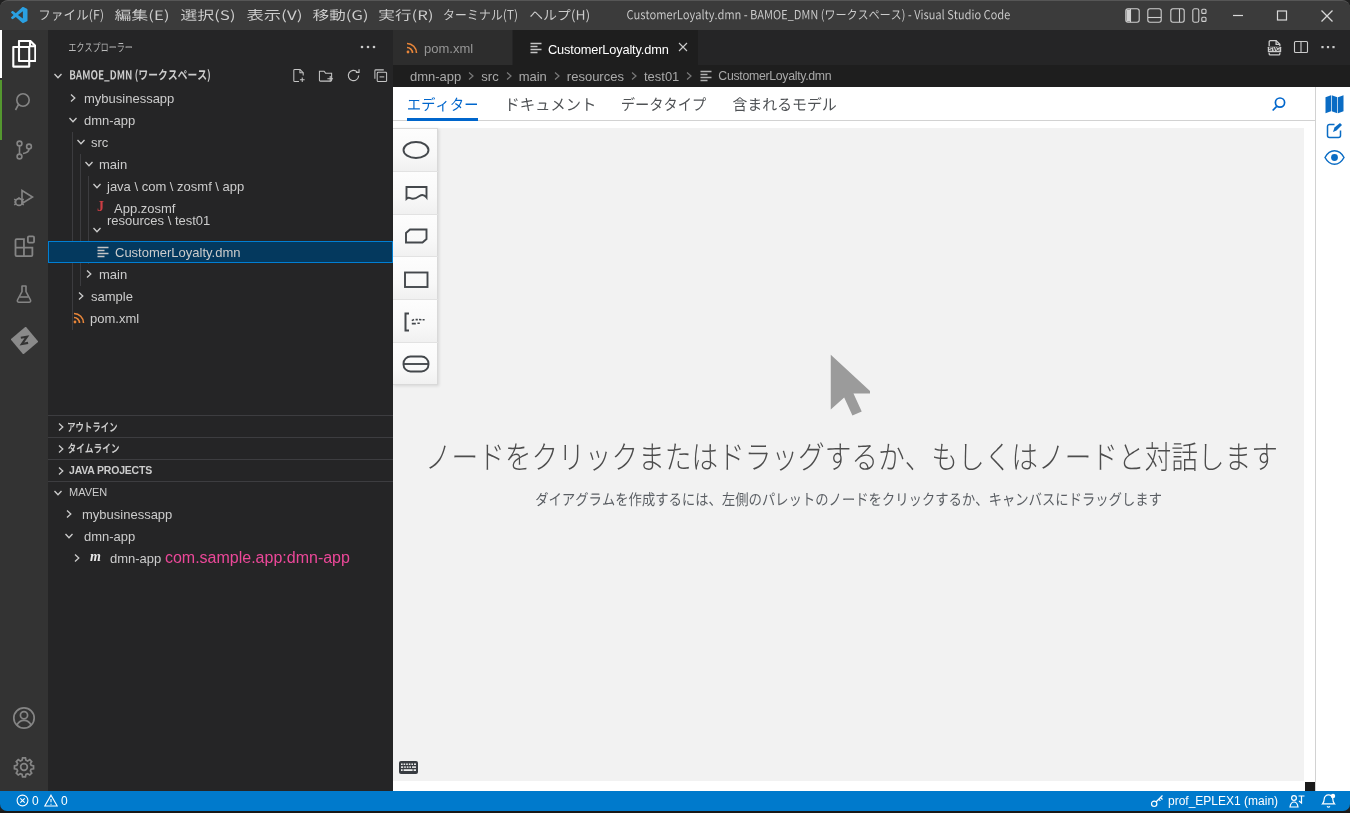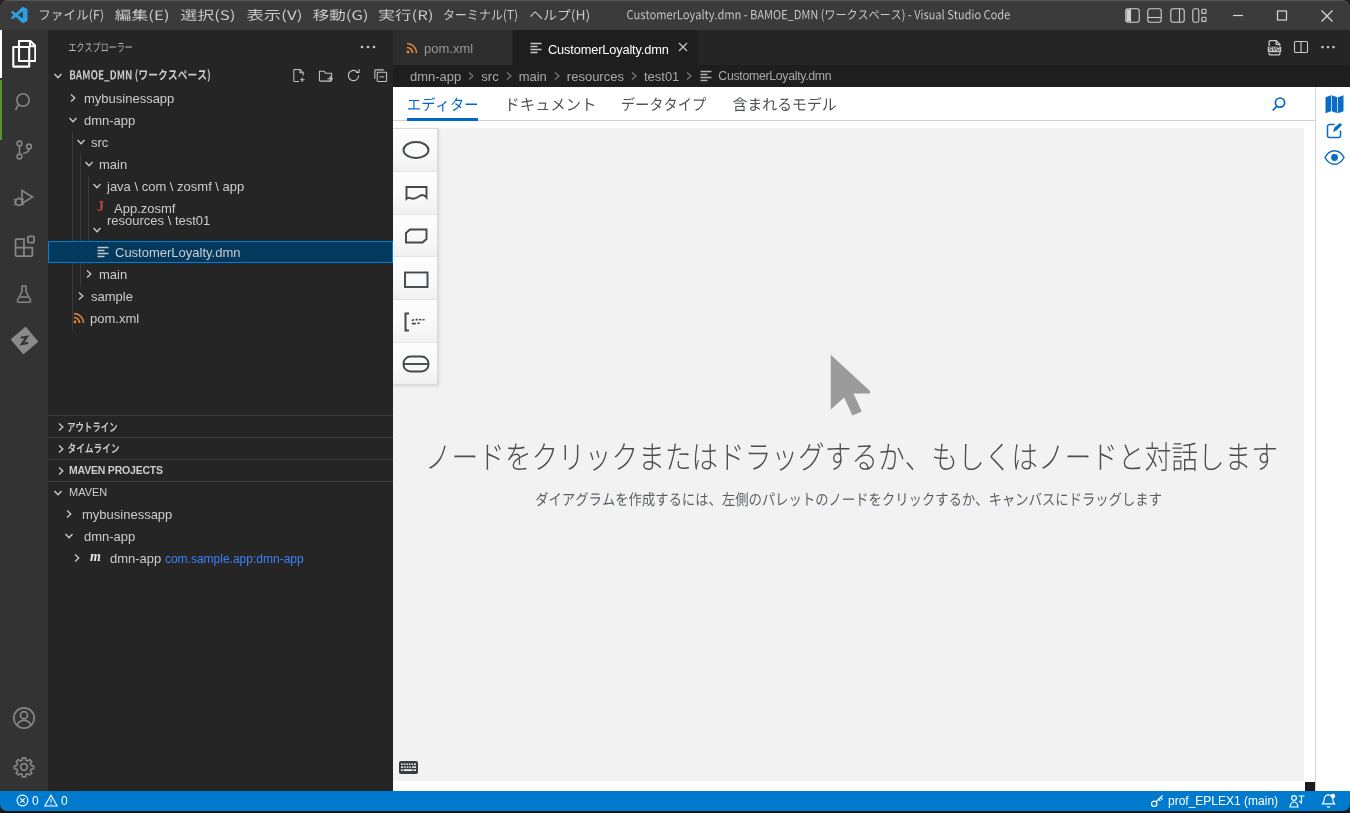--- a/index.html
+++ b/index.html
@@ -215,38 +215,38 @@
     </svg>
 <svg class="abs" style="left:56px;top:443.5px" width="10" height="10" viewBox="0 0 10 10" fill="none" stroke="#cccccc" stroke-width="1.3">
       <path d="M3 1.5L6.8 5 3 8.5"></path>
     </svg>
 <svg width="51.0" height="10.4" viewBox="0 0 51.0 10.4" style="position:absolute;overflow:visible;left:68.0px;top:443.3px;">
       <path fill="#cccccc" d="M3.2 4.2Q3.6 4.5 4.1 5Q4.5 5.4 5 5.8Q5.5 6.2 5.9 6.6Q6.4 7.1 6.7 7.4L5.8 8.7Q5.6 8.3 5.1 7.9Q4.7 7.4 4.2 7Q3.7 6.5 3.3 6Q2.8 5.6 2.4 5.3ZM7.3 2.3Q7.2 2.4 7.1 2.7Q7 2.9 7 3.1Q6.9 3.6 6.6 4.3Q6.4 4.9 6.1 5.6Q5.8 6.3 5.4 6.9Q4.8 7.9 3.9 8.8Q3.1 9.8 1.8 10.4L0.8 9.2Q1.7 8.9 2.4 8.3Q3.1 7.8 3.6 7.3Q4 6.7 4.4 6.1Q4.7 5.7 5 5.1Q5.2 4.6 5.4 4Q5.6 3.4 5.7 3H2.8L3.2 1.7H5.6Q5.8 1.7 6 1.7Q6.3 1.6 6.4 1.6ZM4.4 0.5Q4.3 0.8 4.1 1.2Q4 1.5 3.9 1.7Q3.6 2.4 3.1 3.2Q2.7 3.9 2.1 4.7Q1.6 5.4 0.9 6L0 5Q0.8 4.4 1.3 3.7Q1.8 3 2.2 2.4Q2.5 1.7 2.8 1.2Q2.9 1 3 0.6Q3.1 0.3 3.2 0ZM8.7 5.2Q9.9 4.7 10.8 4.2Q11.8 3.7 12.5 3.1Q12.9 2.7 13.4 2.2Q13.8 1.8 14.2 1.3Q14.6 0.8 14.9 0.3L15.9 1.5Q15.5 2 15 2.5Q14.5 3.1 14 3.5Q13.5 4 13 4.4Q12.5 4.8 11.9 5.2Q11.3 5.6 10.6 6Q9.9 6.3 9.2 6.6ZM12.3 3.8 13.5 3.5V8.6Q13.5 8.9 13.5 9.2Q13.5 9.5 13.6 9.7Q13.6 10 13.6 10.1H12.2Q12.3 10 12.3 9.7Q12.3 9.5 12.3 9.2Q12.3 8.9 12.3 8.6ZM21.6 1Q21.5 1.2 21.5 1.5Q21.4 1.8 21.3 2.2Q21.2 2.6 21.1 3.1Q20.9 3.6 20.8 4.1Q20.6 4.7 20.5 5.4Q20.3 6 20.2 6.6Q20 7.2 19.9 7.6Q19.8 8.1 19.7 8.4L18.4 8.5Q18.5 8.1 18.7 7.6Q18.8 7 19 6.4Q19.1 5.8 19.3 5.1Q19.5 4.5 19.6 3.9Q19.7 3.3 19.9 2.7Q20 2.2 20 1.9Q20.1 1.5 20.2 1.2Q20.2 0.9 20.3 0.6ZM23.2 4.7Q23.4 5.1 23.7 5.8Q24 6.4 24.2 7Q24.5 7.7 24.7 8.3Q24.9 9 25.1 9.5L23.9 10.1Q23.8 9.6 23.6 8.9Q23.3 8.3 23.1 7.6Q22.9 6.9 22.6 6.3Q22.3 5.7 22.1 5.3ZM18.3 8Q18.6 7.9 19 7.9Q19.5 7.9 19.9 7.8Q20.4 7.7 20.9 7.7Q21.4 7.6 21.9 7.5Q22.4 7.5 22.8 7.4Q23.3 7.3 23.6 7.3L23.8 8.7Q23.5 8.8 23.1 8.9Q22.6 8.9 22.1 9Q21.6 9.1 21.1 9.2Q20.5 9.2 20 9.3Q19.5 9.4 19.1 9.4Q18.7 9.5 18.4 9.5Q18.2 9.5 18 9.6Q17.8 9.6 17.6 9.7L17.4 8Q17.6 8 17.8 8Q18.1 8 18.3 8ZM27.4 0.8Q27.6 0.8 27.9 0.9Q28.1 0.9 28.3 0.9Q28.5 0.9 28.8 0.9Q29.2 0.9 29.6 0.9Q30 0.9 30.4 0.9Q30.9 0.9 31.2 0.9Q31.5 0.9 31.7 0.9Q31.9 0.9 32.1 0.9Q32.4 0.8 32.6 0.8V2.3Q32.4 2.3 32.2 2.3Q31.9 2.3 31.7 2.3Q31.5 2.3 31.2 2.3Q30.8 2.3 30.4 2.3Q30 2.3 29.6 2.3Q29.2 2.3 28.8 2.3Q28.5 2.3 28.3 2.3Q28.1 2.3 27.9 2.3Q27.6 2.3 27.4 2.3ZM33.3 4.1Q33.3 4.3 33.2 4.4Q33.2 4.5 33.2 4.6Q33 5.5 32.7 6.3Q32.4 7.1 31.9 7.8Q31.2 8.8 30.4 9.4Q29.6 10 28.8 10.3L27.9 9Q28.9 8.7 29.7 8.2Q30.4 7.7 30.9 7Q31.3 6.5 31.5 6Q31.7 5.5 31.8 5Q31.7 5 31.5 5Q31.3 5 30.9 5Q30.6 5 30.2 5Q29.9 5 29.5 5Q29.1 5 28.7 5Q28.4 5 28.1 5Q27.8 5 27.6 5Q27.5 5 27.2 5Q26.9 5 26.6 5V3.6Q26.9 3.6 27.2 3.6Q27.4 3.6 27.6 3.6Q27.8 3.6 28 3.6Q28.3 3.6 28.6 3.6Q29 3.6 29.4 3.6Q29.8 3.6 30.2 3.6Q30.6 3.6 30.9 3.6Q31.3 3.6 31.5 3.6Q31.8 3.6 31.9 3.6Q32.1 3.6 32.3 3.6Q32.5 3.6 32.6 3.5ZM34.7 5.2Q35.9 4.7 36.8 4.2Q37.8 3.7 38.5 3.1Q38.9 2.7 39.4 2.2Q39.9 1.8 40.3 1.3Q40.7 0.8 40.9 0.3L41.9 1.5Q41.5 2 41 2.5Q40.5 3.1 40 3.5Q39.5 4 39 4.4Q38.5 4.8 37.9 5.2Q37.3 5.6 36.6 6Q35.9 6.3 35.3 6.6ZM38.3 3.8 39.5 3.5V8.6Q39.5 8.9 39.6 9.2Q39.6 9.5 39.6 9.7Q39.6 10 39.6 10.1H38.3Q38.3 10 38.3 9.7Q38.3 9.5 38.3 9.2Q38.3 8.9 38.3 8.6ZM44.9 0.9Q45.2 1.1 45.5 1.4Q45.8 1.7 46.1 2Q46.4 2.4 46.7 2.7Q47 3.1 47.2 3.3L46.3 4.5Q46.1 4.3 45.8 3.9Q45.6 3.6 45.3 3.3Q45 2.9 44.7 2.6Q44.3 2.3 44.1 2ZM43.8 8.5Q44.5 8.4 45.1 8.2Q45.7 8 46.2 7.7Q46.7 7.4 47.2 7Q47.9 6.5 48.5 5.7Q49.1 5 49.6 4.1Q50.1 3.3 50.3 2.6L51 4.2Q50.7 5 50.2 5.7Q49.7 6.5 49.1 7.2Q48.5 7.9 47.8 8.4Q47.3 8.8 46.8 9.1Q46.3 9.4 45.8 9.7Q45.2 9.9 44.6 10.1Z"></path>
     </svg>
 <svg class="abs" style="left:56px;top:465.5px" width="10" height="10" viewBox="0 0 10 10" fill="none" stroke="#cccccc" stroke-width="1.3">
       <path d="M3 1.5L6.8 5 3 8.5"></path>
     </svg>
-<div class="abs" style="left:69px;top:464px;font-size:10.5px;font-weight:bold;letter-spacing:-0.2px;color:#cccccc;">MAVEN PROJECTS</div>
+<div class="abs" style="left:69px;top:464px;font-size:10.5px;font-weight:bold;letter-spacing:-0.2px;color:#cccccc;">JAVA PROJECTS</div>
 <svg class="abs" style="left:53px;top:487.5px" width="10" height="10" viewBox="0 0 10 10" fill="none" stroke="#cccccc" stroke-width="1.3">
       <path d="M1.5 3L5 6.8 8.5 3"></path>
     </svg>
 <div class="abs" style="left:69px;top:486px;font-size:11px;font-weight:normal;color:#cccccc;">MAVEN</div>
 <svg class="abs" style="left:64px;top:509px" width="10" height="10" viewBox="0 0 10 10" fill="none" stroke="#cccccc" stroke-width="1.3">
       <path d="M3 1.5L6.8 5 3 8.5"></path>
     </svg>
 <div class="trelabel" style="left:82px;top:514px">mybusinessapp</div>
 <svg class="abs" style="left:63.5px;top:531px" width="10" height="10" viewBox="0 0 10 10" fill="none" stroke="#cccccc" stroke-width="1.3">
       <path d="M1.5 3L5 6.8 8.5 3"></path>
     </svg>
 <div class="trelabel" style="left:84px;top:536px">dmn-app</div>
 <svg class="abs" style="left:72px;top:553px" width="10" height="10" viewBox="0 0 10 10" fill="none" stroke="#cccccc" stroke-width="1.3">
       <path d="M3 1.5L6.8 5 3 8.5"></path>
     </svg>
 <div class="abs" style="left:90px;top:549px;width:16px;height:18px;color:#e8e8e8;font-size:14px;font-weight:bold;font-style:italic;font-family:'Liberation Serif',serif;">m</div>
-<div class="trelabel" style="left:110px;top:558px">dmn-app <span style="color:#3b82f6;font-size:12px">com.sample.app:dmn-app</span></div>
+<div class="trelabel" style="left:110px;top:558px">dmn-app <span style="color:#ec4899;font-size:16px">com.sample.app:dmn-app</span></div>
 <div id="tabsrow" class="abs"></div>
 <div class="tab" style="left:393px;width:119px;background:#2d2d2d;color:#969696"></div>
 <svg class="abs" style="left:405px;top:40.5px" width="14" height="14" viewBox="0 0 14 14" fill="none" stroke="#e8863a" stroke-width="1.6">
       <circle cx="3" cy="11" r="1.4" fill="#e8863a" stroke="none"></circle>
       <path d="M2 6.5a5.5 5.5 0 0 1 5.5 5.5"></path>
       <path d="M2 2.5a9.5 9.5 0 0 1 9.5 9.5"></path>
     </svg>
 <div class="abs" style="left:424px;top:41px;font-size:13px;color:#969696">pom.xml</div>
 <div class="tab" style="left:513px;width:185px;background:#1e1e1e;color:#ffffff"></div>
 <svg class="abs" style="left:529px;top:40.5px" width="14" height="14" viewBox="0 0 14 14" stroke="#c5c5c5" stroke-width="1.4">

